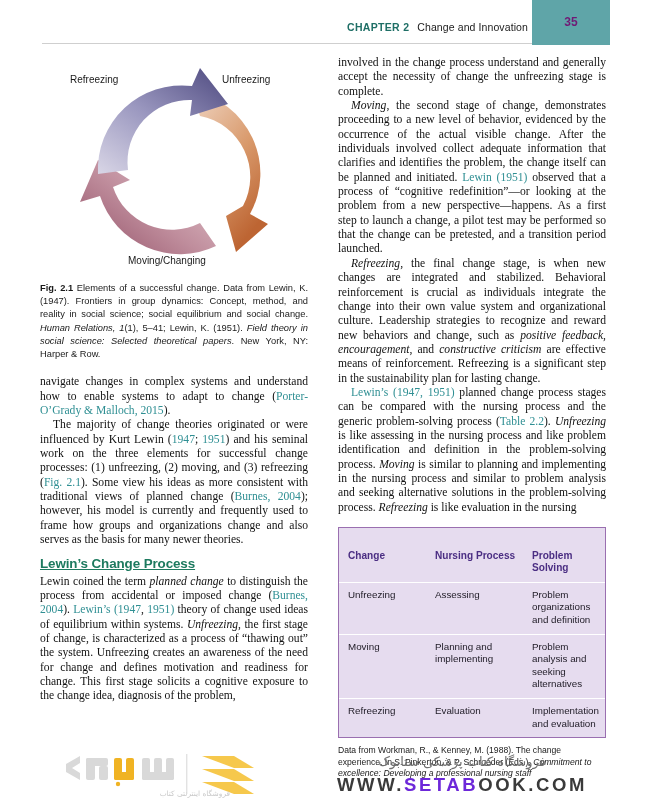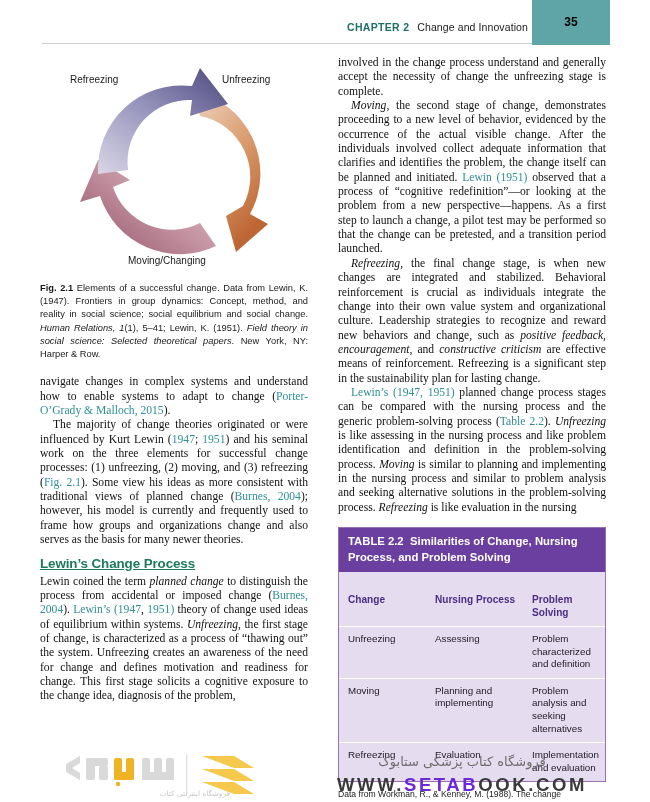--- a/index.html
+++ b/index.html
@@ -66,21 +66,21 @@
     height: 45px;
     background: #5fa5a8;
   }
   .folio-num {
     position: absolute;
     left: 0; top: 0;
     width: 78px;
     height: 45px;
     line-height: 45px;
     text-align: center;
-    color: #000000;
+    color: #701a75;
     font-family: "Liberation Sans", sans-serif;
     font-size: 12px;
     font-weight: bold;
   }
 
   
   .col {
     position: absolute;
     width: 268px;
   }
@@ -355,36 +355,33 @@
 
       <p><i>Moving</i><span>, the second stage of change, demonstrates proceeding to a new level of behavior, evidenced by the occurrence of the actual visible change. After the individuals involved collect adequate information that clarifies and identifies the problem, the change itself can be planned and initiated. </span><span class="cite">Lewin (1951)</span><span> observed that a process of “cognitive redefinition”—or looking at the problem from a new perspective—happens. As a first step to launch a change, a pilot test may be performed so that the change can be pretested, and a transition period launched.</span></p>
 
       <p><i>Refreezing</i><span>, the final change stage, is when new changes are integrated and stabilized. Behavioral reinforcement is crucial as individuals integrate the change into their own value system and organizational culture. Leadership strategies to recognize and reward new behaviors and change, such as </span><i>positive feedback, encouragement</i><span>, and </span><i>constructive criticism</i><span> are effective means of reinforcement. Refreezing is a significant step in the sustainability plan for lasting change.</span></p>
 
       <p><span class="cite">Lewin’s (1947, 1951)</span><span> planned change process stages can be compared with the nursing process and the generic problem-solving process (</span><span class="cite">Table 2.2</span><span>). </span><i>Unfreezing</i><span> is like assessing in the nursing process and like problem identification and definition in the problem-solving process. </span><i>Moving</i><span> is similar to planning and implementing in the nursing process and similar to problem analysis and seeking alternative solutions in the problem-solving process. </span><i>Refreezing</i><span> is like evaluation in the nursing</span></p>
 
     </div>
 
     <div class="tablebox">
-      <div class="tbl-title">
-        <span class="tnum">TABLE 2.2</span>&nbsp;&nbsp;<span>Similarities of Change, Nursing Process, and Problem Solving</span>
-      </div>
       <table class="t22">
         <thead>
           <tr>
             <th class="c1">Change</th>
             <th class="c2">Nursing Process</th>
             <th class="c3">Problem Solving</th>
           </tr>
         </thead>
         <tbody>
           <tr>
             <td class="c1">Unfreezing</td>
             <td class="c2">Assessing</td>
-            <td class="c3">Problem characterized and definition</td>
+            <td class="c3">Problem organizations and definition</td>
           </tr>
           <tr>
             <td class="c1">Moving</td>
             <td class="c2">Planning and implementing</td>
             <td class="c3">Problem analysis and seeking alternatives</td>
           </tr>
           <tr>
             <td class="c1">Refreezing</td>
             <td class="c2">Evaluation</td>
             <td class="c3">Implementation and evaluation</td>

